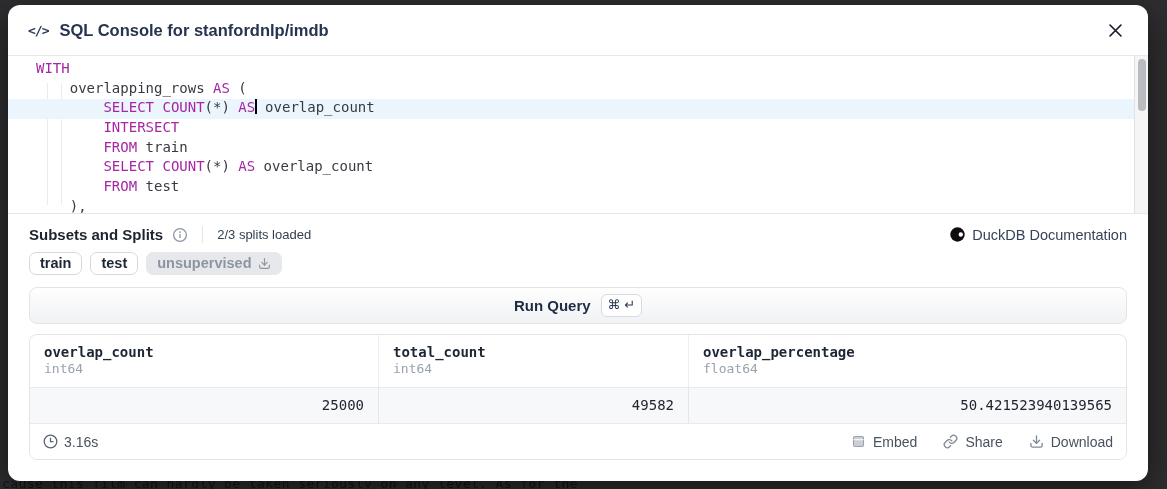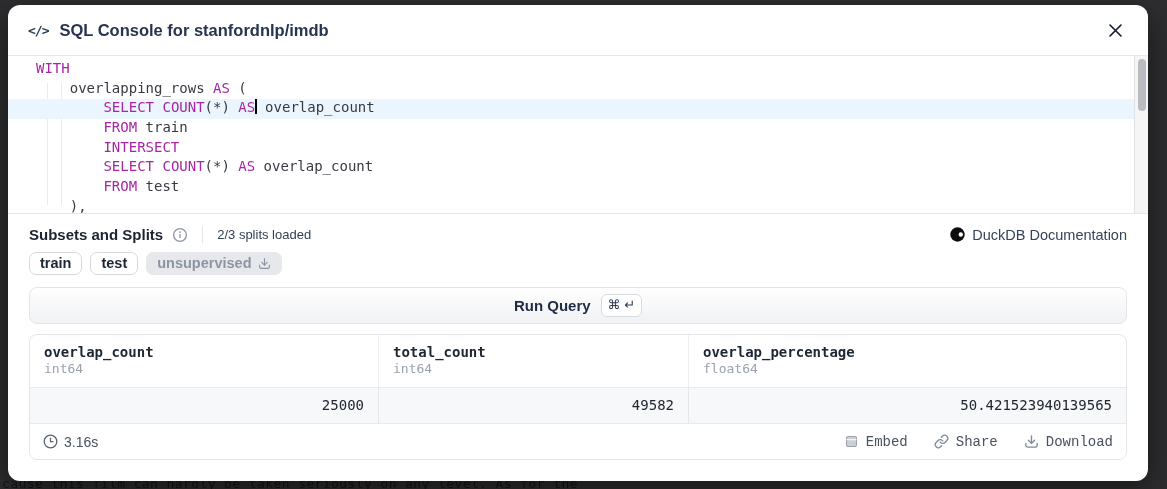--- a/index.html
+++ b/index.html
@@ -65,21 +65,21 @@
   .res-head .hcell { padding:9px 14px 11px; border-right:1px solid #edeef1; }
   .res-head .hcell:last-child { border-right:none; }
   .col-name { font:700 14px "DejaVu Sans Mono", monospace; color:#1d2633; }
   .col-type { font:13px "DejaVu Sans Mono", monospace; color:#9aa2ae; margin-top:1px; }
   .res-row { border-top:1px solid #e8eaee; background:#f7f8fa; }
   .res-row .dcell { padding:9px 14px 10px; text-align:right; font:14px "DejaVu Sans Mono", monospace; color:#20262f; border-right:1px solid #e4e6ea; }
   .res-row .dcell:last-child { border-right:none; }
   .res-foot { display:flex; align-items:center; height:36px; border-top:1px solid #e8eaee; padding:0 13px; background:#fff; }
   .duration { display:flex; align-items:center; gap:6px; font-size:14px; color:#49525f; }
   .actions { margin-left:auto; display:flex; align-items:center; gap:26px; }
-  .action { display:flex; align-items:center; gap:7px; font-size:14px; color:#49525f; background:none; border:none; cursor:pointer; font-family:Liberation Mono, monospace; }
+  .action { display:flex; align-items:center; gap:7px; font-size:14px; color:#49525f; background:none; border:none; cursor:pointer; font-family:Liberation Sans, sans-serif; }
   .icon svg { display:block; }
 </style>
 </head>
 <body>
 
 <div class="stage">
   <div class="backdrop-text">cause this film can hardly be taken seriously on any level. As for the</div>
 
   <div class="modal">
 
@@ -94,22 +94,22 @@
     </div>
 
     <div class="editor">
       <div class="code-wrap">
         <div class="guide g1"></div>
         <div class="guide g2"></div>
         <div id="code-lines">
             <div class="code-line"><span class="kw">WITH</span></div>
             <div class="code-line"><span>    overlapping_rows </span><span class="kw">AS</span><span> (</span></div>
             <div class="code-line active"><span>        </span><span class="kw">SELECT</span><span> </span><span class="kw">COUNT</span><span>(*) </span><span class="kw">AS</span><span class="caret"></span><span> overlap_count</span></div>
+            <div class="code-line"><span>        </span><span class="kw">INTERSECT</span></div>
             <div class="code-line"><span>        </span><span class="kw">FROM</span><span> train</span></div>
-            <div class="code-line"><span>        </span><span class="kw">INTERSECT</span></div>
             <div class="code-line"><span>        </span><span class="kw">SELECT</span><span> </span><span class="kw">COUNT</span><span>(*) </span><span class="kw">AS</span><span> overlap_count</span></div>
             <div class="code-line"><span>        </span><span class="kw">FROM</span><span> test</span></div>
             <div class="code-line"><span>    ),</span></div>
           </div>
       </div>
       <div class="ed-scrollbar">
         <div class="ed-thumb"></div>
       </div>
     </div>
 

